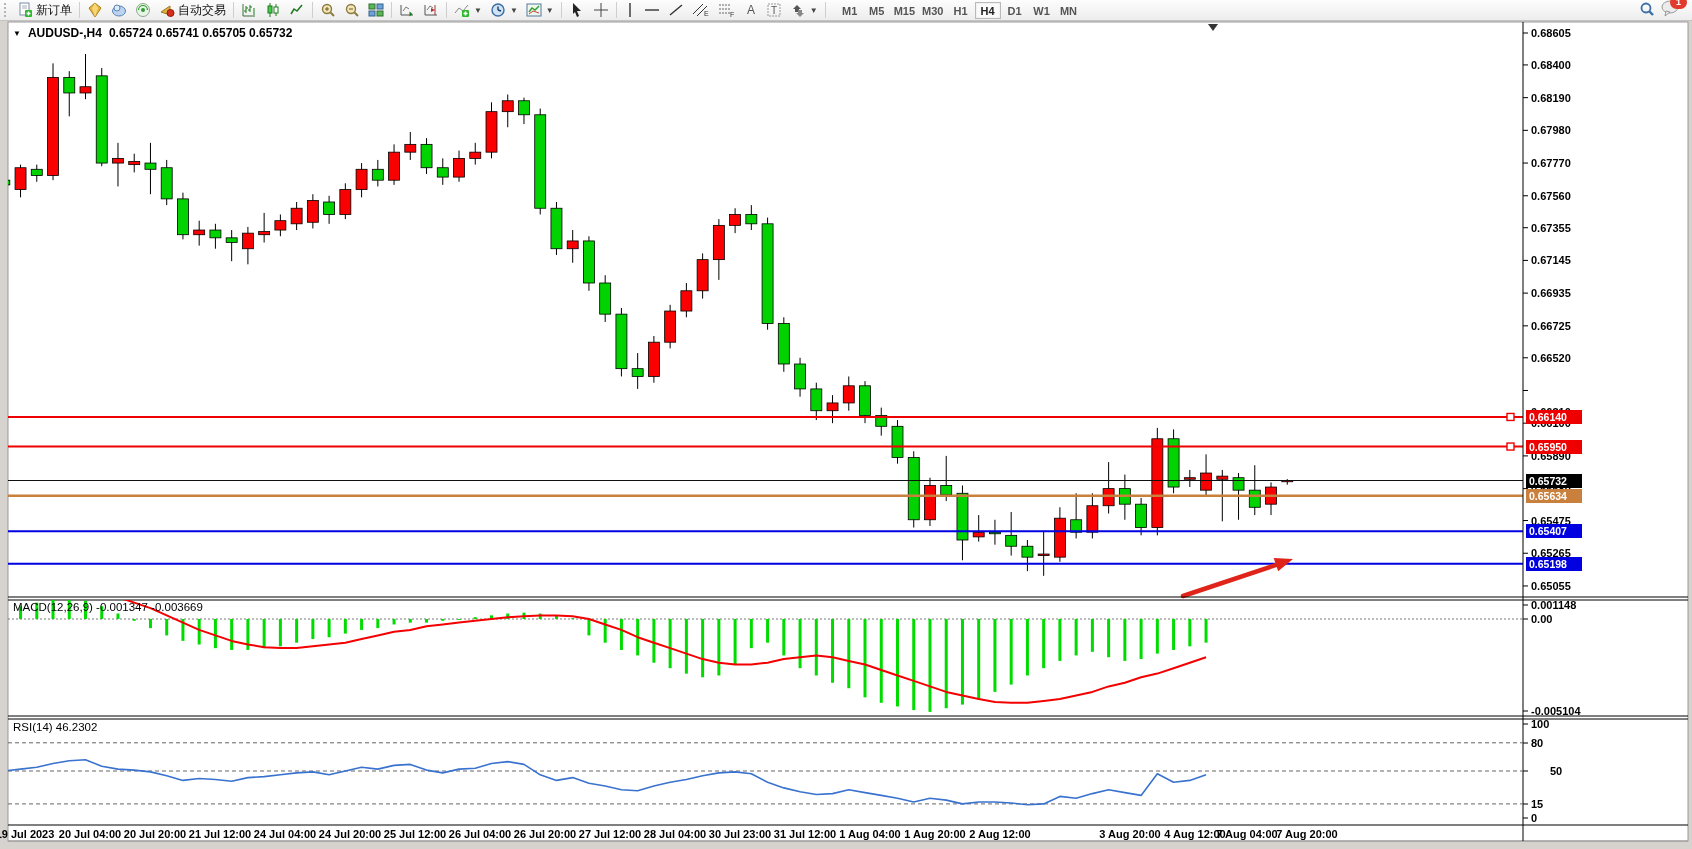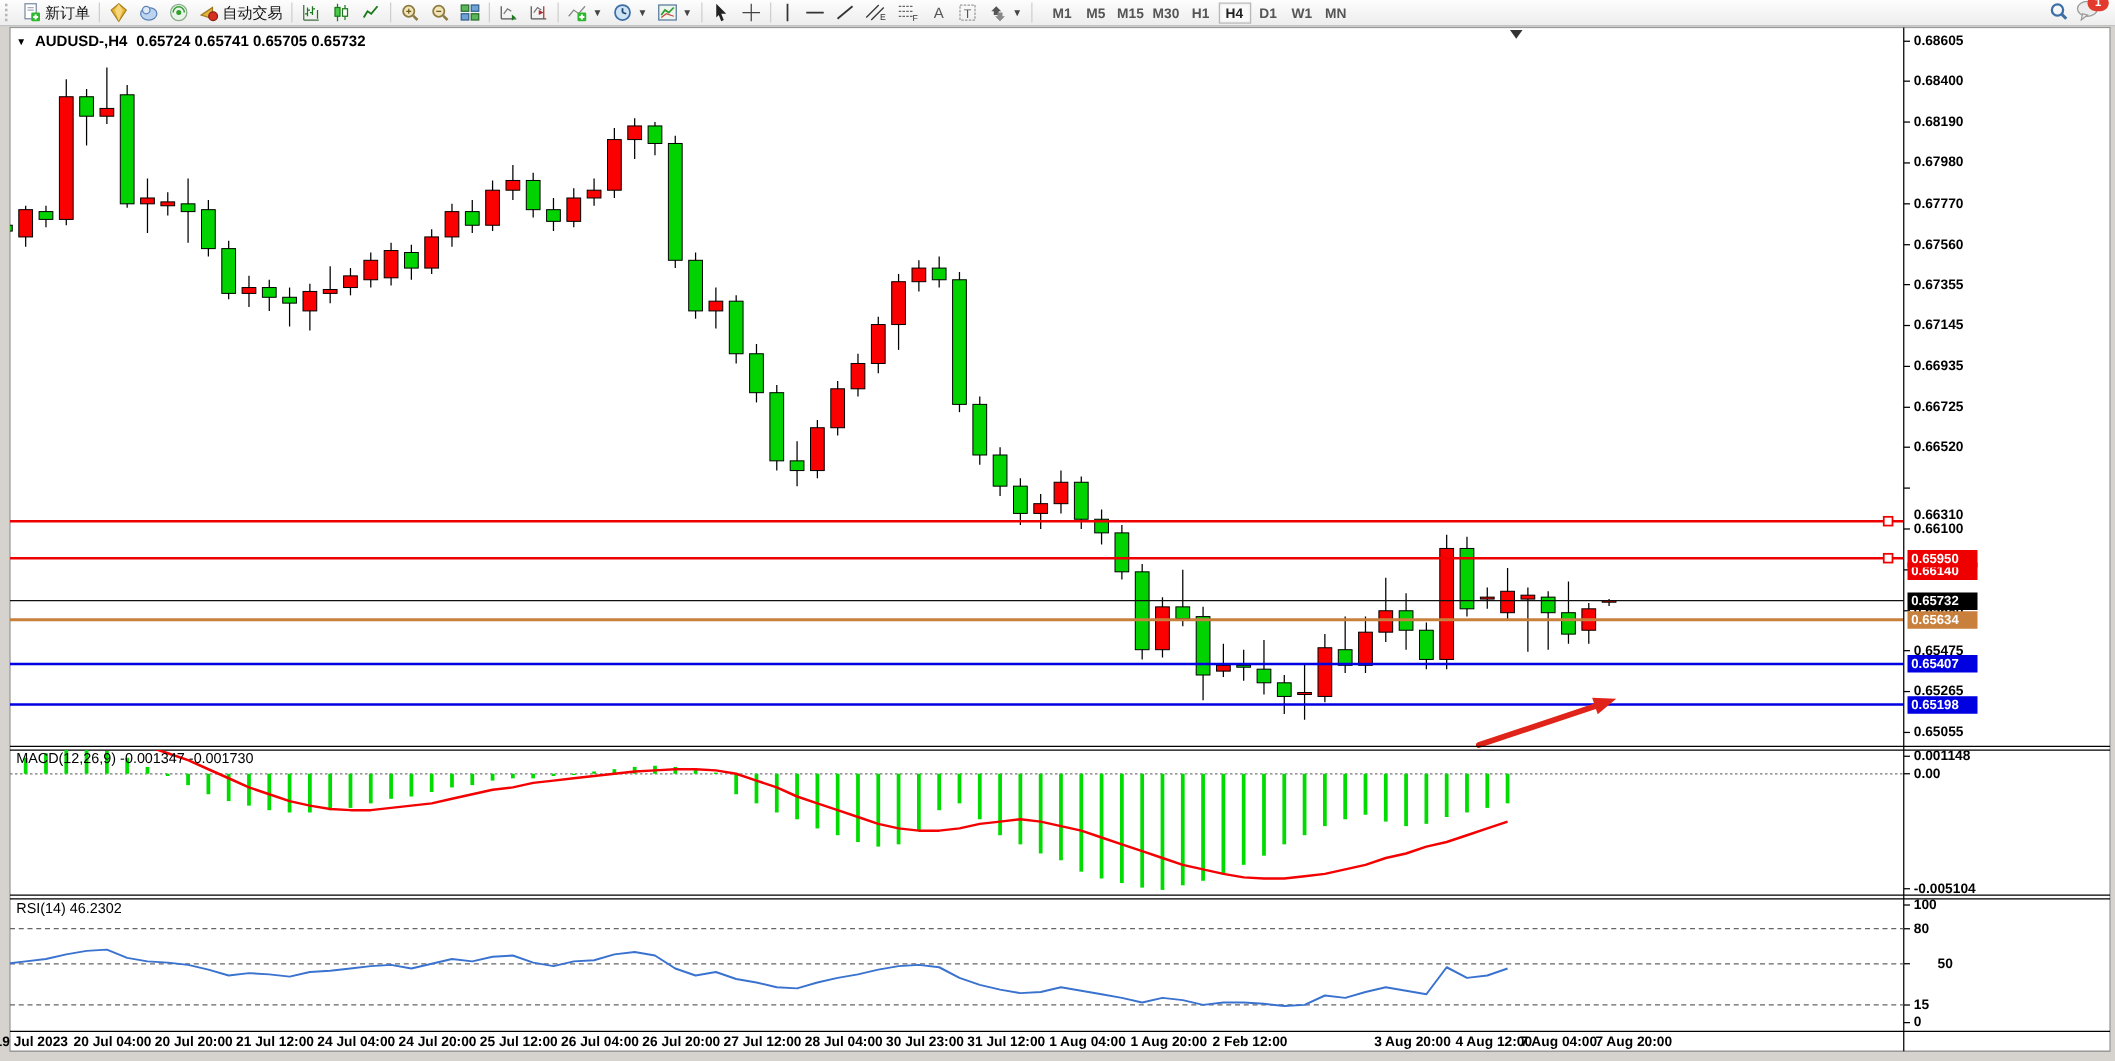--- a/index.html
+++ b/index.html
@@ -631,21 +631,21 @@
     <line x1="1523" y1="804" x2="1528" y2="804" stroke="#000"></line>
     <line x1="1523" y1="818" x2="1528" y2="818" stroke="#000"></line>
   </svg>
 
 <div class="layer" id="chartTitle">
   <span class="caret">▼</span>
   <span>AUDUSD-,H4</span>
   <span>0.65724 0.65741 0.65705 0.65732</span>
 </div>
 
-<div class="layer ind-label" style="top:601px;left:13px;">MACD(12,26,9) -0.001347 -0.001730</div>
+<div class="layer ind-label" style="top:601px;left:13px;">MACD(12,26,9) -0.001347 -0.003669</div>
 <div class="layer ind-label" style="top:721px;left:13px;">RSI(14) 46.2302</div>
 
 <div id="axisLayer" class="layer" style="top:0;left:0;width:1692px;height:606px;">
     <div class="tick" style="top: 33px;">0.68605</div>
     <div class="tick" style="top: 64.9315px;">0.68400</div>
     <div class="tick" style="top: 97.6417px;">0.68190</div>
     <div class="tick" style="top: 130.352px;">0.67980</div>
     <div class="tick" style="top: 163.062px;">0.67770</div>
     <div class="tick" style="top: 195.773px;">0.67560</div>
     <div class="tick" style="top: 227.704px;">0.67355</div>
@@ -661,40 +661,40 @@
     <div class="tick" style="top: 553.249px;">0.65265</div>
     <div class="tick" style="top: 585.96px;">0.65055</div>
     <div class="tick" style="top: 605px;">0.001148</div>
     <div class="tick" style="top: 619px;">0.00</div>
     <div class="tick" style="top: 711px;">-0.005104</div>
     <div class="tick" style="top: 724px;">100</div>
     <div class="tick" style="top: 743px;">80</div>
     <div class="tick" style="top: 771px; padding-left: 19px;">50</div>
     <div class="tick" style="top: 804px;">15</div>
     <div class="tick" style="top: 818px;">0</div>
-    <div class="pbadge" style="top: 416.956px; background: rgb(238, 0, 0); margin-top: 40px;">0.66140</div>
+    <div class="pbadge" style="top: 416.956px; background: rgb(238, 0, 0);">0.66140</div>
     <div class="pbadge" style="top: 446.551px; background: rgb(238, 0, 0);">0.65950</div>
     <div class="pbadge" style="top: 480.508px; background: rgb(0, 0, 0);">0.65732</div>
     <div class="pbadge" style="top: 495.773px; background: rgb(200, 128, 60);">0.65634</div>
     <div class="pbadge" style="top: 531.131px; background: rgb(0, 0, 224);">0.65407</div>
     <div class="pbadge" style="top: 563.685px; background: rgb(0, 0, 224);">0.65198</div>
     <div class="tlabel" style="left: 25px;">19 Jul 2023</div>
     <div class="tlabel" style="left: 90px;">20 Jul 04:00</div>
     <div class="tlabel" style="left: 155px;">20 Jul 20:00</div>
     <div class="tlabel" style="left: 220px;">21 Jul 12:00</div>
     <div class="tlabel" style="left: 285px;">24 Jul 04:00</div>
     <div class="tlabel" style="left: 350px;">24 Jul 20:00</div>
     <div class="tlabel" style="left: 415px;">25 Jul 12:00</div>
     <div class="tlabel" style="left: 480px;">26 Jul 04:00</div>
     <div class="tlabel" style="left: 545px;">26 Jul 20:00</div>
     <div class="tlabel" style="left: 610px;">27 Jul 12:00</div>
     <div class="tlabel" style="left: 675px;">28 Jul 04:00</div>
     <div class="tlabel" style="left: 740px;">30 Jul 23:00</div>
     <div class="tlabel" style="left: 805px;">31 Jul 12:00</div>
     <div class="tlabel" style="left: 870px;">1 Aug 04:00</div>
     <div class="tlabel" style="left: 935px;">1 Aug 20:00</div>
-    <div class="tlabel" style="left: 1000px;">2 Feb 12:00</div>
+    <div class="tlabel" style="left: 1000px;">2 Aug 12:00</div>
     <div class="tlabel" style="left: 1065px; margin-top: 25px;">3 Aug 04:00</div>
     <div class="tlabel" style="left: 1130px;">3 Aug 20:00</div>
     <div class="tlabel" style="left: 1195px;">4 Aug 12:00</div>
     <div class="tlabel" style="left: 1247px;">7 Aug 04:00</div>
     <div class="tlabel" style="left: 1307px;">7 Aug 20:00</div>
   </div>
 
 </body></html>

